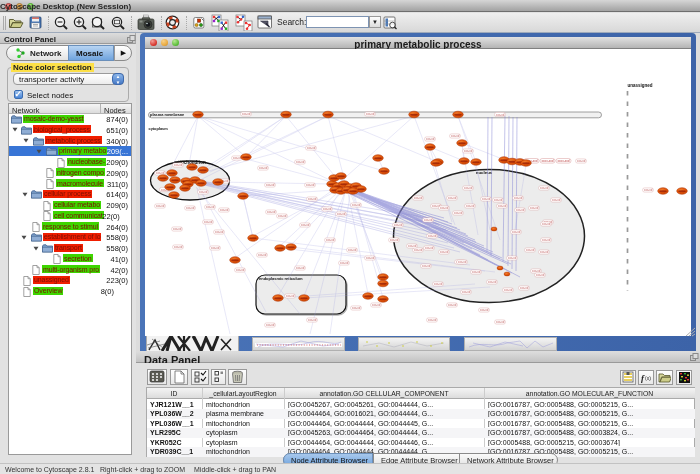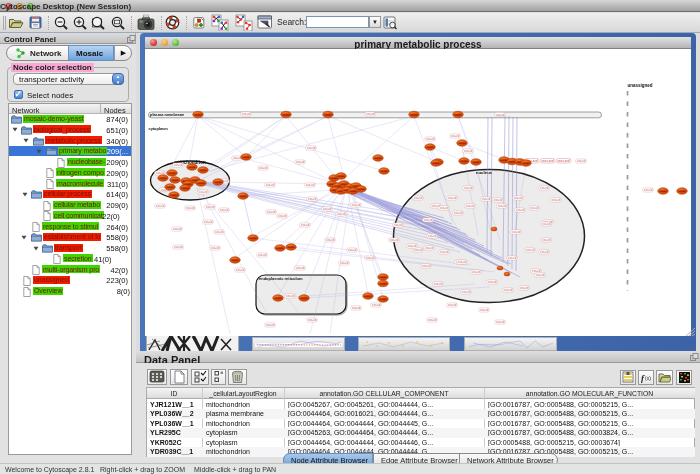--- a/index.html
+++ b/index.html
@@ -139,21 +139,21 @@
 <div class="abs" style="left:114px;top:45px;width:18px;height:16px;border-left:1px solid #999;border-radius:0 8px 8px 0;font-size:7px;color:#111;text-align:center;line-height:16px">▶</div>
 <svg class="abs" style="left:16px;top:48px" width="10" height="10" viewBox="0 0 10 10">
     <line x1="2" y1="2" x2="7" y2="5" stroke="#444" stroke-width="0.7"></line>
     <line x1="7" y1="5" x2="3" y2="8.5" stroke="#444" stroke-width="0.7"></line>
     <circle cx="2" cy="2" r="1.7" fill="#3c3"></circle>
     <circle cx="7" cy="5" r="1.7" fill="#2a2"></circle>
     <circle cx="3" cy="8.5" r="1.7" fill="#3c3"></circle>
   </svg>
 
 <div class="abs" style="left:7px;top:67px;width:122px;height:35px;border:1px solid #ababab;border-radius:4px"></div>
-<div class="abs" style="left:11px;top:63px;background:#f9a8d4;padding:0 2px;font-size:8px;font-weight:bold;color:#1a1a1a">Node color selection</div>
+<div class="abs" style="left:11px;top:63px;background:#fde047;padding:0 2px;font-size:8px;font-weight:bold;color:#1a1a1a">Node color selection</div>
 
 <div class="abs" style="left:13px;top:73px;width:111px;height:12px;background:linear-gradient(#fff,#ececec);border:1px solid #9a9a9a;border-radius:4px"></div>
 <div class="abs" style="left:19px;top:75px;font-size:8px;color:#111">transporter activity</div>
 <div class="abs" style="left:112px;top:73px;width:12px;height:12px;background:linear-gradient(#8cb6ea,#4679c6);border:1px solid #3d6aae;border-radius:4px;color:#fff;font-size:4.5px;line-height:5.5px;text-align:center">▲<br>▼</div>
 
 <div class="abs" style="left:14px;top:90px;width:9px;height:9px;background:linear-gradient(#9ec2ee,#4a86d8);border:1px solid #3a6cb0;border-radius:2px"></div>
 <div class="abs" style="left:14.5px;top:88.5px;color:#fff;font-size:9px;font-weight:bold">✓</div>
 <div class="abs" style="left:27px;top:90.5px;font-size:8px;color:#111">Select nodes</div>
 
 <div class="abs" style="left:8px;top:103px;width:124px;height:352px;background:#fff;border:1px solid #9a9a9a"></div>
@@ -256,39 +256,39 @@
     <path d="M0.5 8 L0.5 2 L1.5 0.8 L4 0.8 L5 2 L10.5 2 L10.5 8 Z" fill="#7a9cc8" stroke="#41628e" stroke-width="0.8"></path>
     <rect x="0.5" y="3.2" width="10" height="4.8" fill="#8fadd4" stroke="#41628e" stroke-width="0.6"></rect>
   </svg>
 <div class="abs" style="left:54px;top:243.50px;font-size:7px;color:#7c1000;background:#f01e00;padding:0.5px 1px;letter-spacing:-0.1px;white-space:nowrap">transport</div>
 <div class="abs" style="left:94px;top:244.10px;width:34px;text-align:right;font-size:7.5px;color:#111">558(0)</div>
 <svg class="abs" style="left:53px;top:254.25px" width="8" height="10" viewBox="0 0 8 10">
     <path d="M0.8 9.5 L0.8 0.5 L5 0.5 L7.2 2.7 L7.2 9.5 Z" fill="#fff" stroke="#8a8a8a" stroke-width="0.8"></path>
     <path d="M5 0.5 L5 2.7 L7.2 2.7" fill="none" stroke="#8a8a8a" stroke-width="0.8"></path>
   </svg>
 <div class="abs" style="left:63px;top:254.25px;font-size:7px;color:#7c1000;background:#3ed500;padding:0.5px 1px;letter-spacing:-0.1px;white-space:nowrap">secretion</div>
-<div class="abs" style="left:94px;top:254.85px;width:34px;font-size:7.5px;color:#111">41(0)</div>
+<div class="abs" style="left:94px;top:254.85px;width:34px;text-align:right;font-size:7.5px;color:#111">41(0)</div>
 <svg class="abs" style="left:32px;top:265.00px" width="8" height="10" viewBox="0 0 8 10">
     <path d="M0.8 9.5 L0.8 0.5 L5 0.5 L7.2 2.7 L7.2 9.5 Z" fill="#fff" stroke="#8a8a8a" stroke-width="0.8"></path>
     <path d="M5 0.5 L5 2.7 L7.2 2.7" fill="none" stroke="#8a8a8a" stroke-width="0.8"></path>
   </svg>
 <div class="abs" style="left:42px;top:265.00px;font-size:7px;color:#7c1000;background:#3ed500;padding:0.5px 1px;letter-spacing:-0.1px;white-space:nowrap">multi-organism pro</div>
 <div class="abs" style="left:94px;top:265.60px;width:34px;text-align:right;font-size:7.5px;color:#111">42(0)</div>
 <svg class="abs" style="left:23px;top:275.75px" width="8" height="10" viewBox="0 0 8 10">
     <path d="M0.8 9.5 L0.8 0.5 L5 0.5 L7.2 2.7 L7.2 9.5 Z" fill="#fff" stroke="#8a8a8a" stroke-width="0.8"></path>
     <path d="M5 0.5 L5 2.7 L7.2 2.7" fill="none" stroke="#8a8a8a" stroke-width="0.8"></path>
   </svg>
 <div class="abs" style="left:33px;top:275.75px;font-size:7px;color:#7c1000;background:#f01e00;padding:0.5px 1px;letter-spacing:-0.1px;white-space:nowrap">unassigned</div>
 <div class="abs" style="left:94px;top:276.35px;width:34px;text-align:right;font-size:7.5px;color:#111">223(0)</div>
 <svg class="abs" style="left:23px;top:286.50px" width="8" height="10" viewBox="0 0 8 10">
     <path d="M0.8 9.5 L0.8 0.5 L5 0.5 L7.2 2.7 L7.2 9.5 Z" fill="#fff" stroke="#8a8a8a" stroke-width="0.8"></path>
     <path d="M5 0.5 L5 2.7 L7.2 2.7" fill="none" stroke="#8a8a8a" stroke-width="0.8"></path>
   </svg>
 <div class="abs" style="left:33px;top:286.50px;font-size:7px;color:#7c1000;background:#3ed500;padding:0.5px 1px;letter-spacing:-0.1px;white-space:nowrap">Overview</div>
-<div class="abs" style="left:96px;top:287.10px;width:34px;text-align:right;font-size:7.5px;color:#111">8(0)</div>
+<div class="abs" style="left:80px;top:287.10px;width:34px;text-align:right;font-size:7.5px;color:#111">8(0)</div>
 
 <div class="abs" style="left:136px;top:33px;width:564px;height:319px;background:#dcdcdc"></div>
 
 <div class="abs" style="left:140px;top:33px;width:556px;height:318px;background:linear-gradient(90deg,#4a74b8,#3c63a8);border-radius:4px 4px 0 0"></div>
 <div class="abs" style="left:145px;top:36.5px;width:546px;height:12px;background:linear-gradient(#e2e2e2,#b4b4b4);border-bottom:1px solid #808080"></div>
 <div class="abs" style="left:149.5px;top:38.5px;width:7px;height:7px;border-radius:50%;background:radial-gradient(circle at 35% 30%,#f2a09a,#d8352c 65%,#a81810)"></div>
 <div class="abs" style="left:160.5px;top:38.5px;width:7px;height:7px;border-radius:50%;background:radial-gradient(circle at 35% 30%,#f8d188,#e8a83d 65%,#b8761a)"></div>
 <div class="abs" style="left:172px;top:38.5px;width:7px;height:7px;border-radius:50%;background:radial-gradient(circle at 35% 30%,#b5e890,#5dbe3a 65%,#338a1a)"></div>
 <div class="abs" style="left:145px;top:39px;width:546px;text-align:center;font-size:10px;font-weight:bold;color:#1a1a1a">primary metabolic process</div>
 <div class="abs" style="left:145px;top:48.5px;width:546px;height:287.5px;background:#fff"></div>

